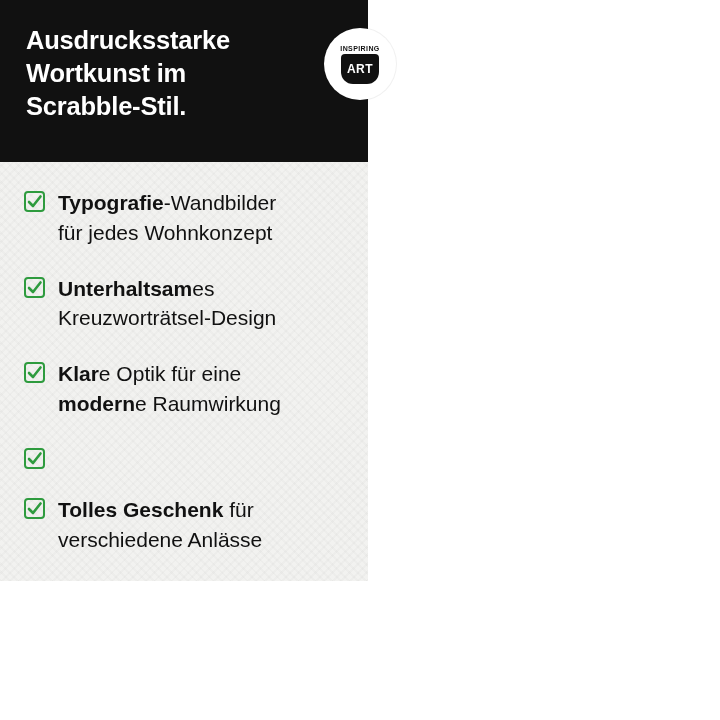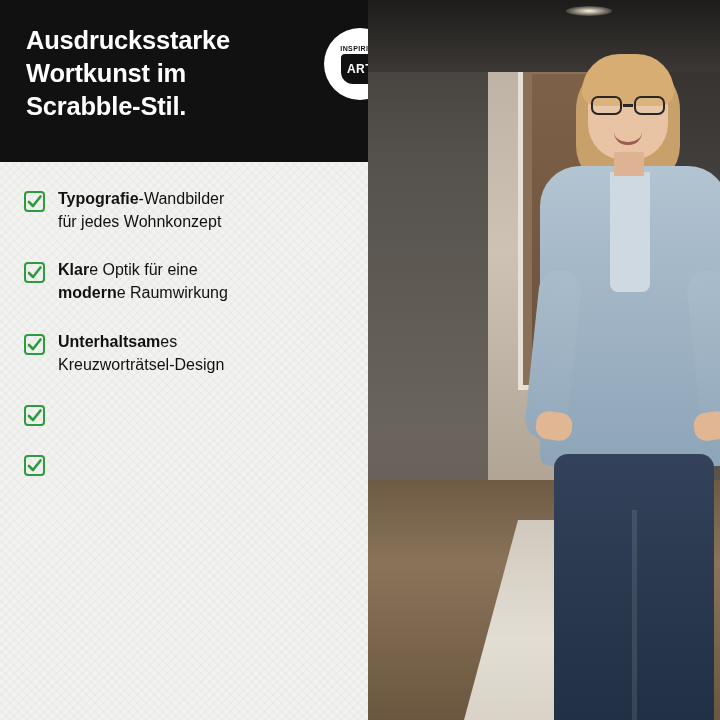--- a/index.html
+++ b/index.html
@@ -11,20 +11,21 @@
     height: 720px;
     font-family: "Liberation Sans", sans-serif;
     background: #ffffff;
     overflow: hidden;
   }
   .page {
     position: relative;
     width: 720px;
     height: 504px;
     display: flex;
+    flex-direction: column;
   }
 
   
   .left {
     position: relative;
     width: 368px;
     height: 720px;
     background: #f2f2f0;
     background-image:
       repeating-linear-gradient(45deg, rgba(0,0,0,0.018) 0 2px, rgba(0,0,0,0) 2px 6px),
@@ -95,21 +96,21 @@
   }
   .check {
     flex: 0 0 auto;
     width: 21px;
     height: 21px;
     margin-right: 13px;
     margin-top: 3px;
   }
   .check svg { display: block; }
   .feature-text {
-    font-size: 16px;
+    font-size: 21px;
     line-height: 1.42;
     color: #111111;
     white-space: pre-line;
     max-width: 286px;
   }
   .feature-text b { font-weight: bold; }
 
   
   .right {
     position: relative;
@@ -269,49 +270,50 @@
         <div class="feature-text"><b>Typografie</b>-Wandbilder<br>für jedes Wohnkonzept</div>
       </div>
 
       <div class="feature">
         <span class="check">
           <svg width="21" height="21" viewBox="0 0 21 21">
             <rect x="1" y="1" width="19" height="19" rx="3" fill="none" stroke="#2e9b3e" stroke-width="2"></rect>
             <path d="M5 11 L9 15 L16.5 5.5" fill="none" stroke="#2e9b3e" stroke-width="2.6" stroke-linecap="round" stroke-linejoin="round"></path>
           </svg>
         </span>
+        <div class="feature-text"><b>Unterhaltsam</b>es<br>Kreuzworträtsel-Design</div>
+      </div>
+
+      <div class="feature">
+        <span class="check">
+          <svg width="21" height="21" viewBox="0 0 21 21">
+            <rect x="1" y="1" width="19" height="19" rx="3" fill="none" stroke="#2e9b3e" stroke-width="2"></rect>
+            <path d="M5 11 L9 15 L16.5 5.5" fill="none" stroke="#2e9b3e" stroke-width="2.6" stroke-linecap="round" stroke-linejoin="round"></path>
+          </svg>
+        </span>
         <div class="feature-text"><b>Klar</b>e Optik für eine<br><b>modern</b>e Raumwirkung</div>
       </div>
 
       <div class="feature">
         <span class="check">
           <svg width="21" height="21" viewBox="0 0 21 21">
             <rect x="1" y="1" width="19" height="19" rx="3" fill="none" stroke="#2e9b3e" stroke-width="2"></rect>
             <path d="M5 11 L9 15 L16.5 5.5" fill="none" stroke="#2e9b3e" stroke-width="2.6" stroke-linecap="round" stroke-linejoin="round"></path>
           </svg>
         </span>
-        <div class="feature-text"><b>Unterhaltsam</b>es<br>Kreuzworträtsel-Design</div>
-      </div>
-
-      <div class="feature">
-        <span class="check">
-          <svg width="21" height="21" viewBox="0 0 21 21">
-            <rect x="1" y="1" width="19" height="19" rx="3" fill="none" stroke="#2e9b3e" stroke-width="2"></rect>
-            <path d="M5 11 L9 15 L16.5 5.5" fill="none" stroke="#2e9b3e" stroke-width="2.6" stroke-linecap="round" stroke-linejoin="round"></path>
-          </svg>
-        </span>
-      </div>
-
-      <div class="feature">
-        <span class="check">
-          <svg width="21" height="21" viewBox="0 0 21 21">
-            <rect x="1" y="1" width="19" height="19" rx="3" fill="none" stroke="#2e9b3e" stroke-width="2"></rect>
-            <path d="M5 11 L9 15 L16.5 5.5" fill="none" stroke="#2e9b3e" stroke-width="2.6" stroke-linecap="round" stroke-linejoin="round"></path>
-          </svg>
-        </span>
+      </div>
+
+      <div class="feature">
+        <span class="check">
+          <svg width="21" height="21" viewBox="0 0 21 21">
+            <rect x="1" y="1" width="19" height="19" rx="3" fill="none" stroke="#2e9b3e" stroke-width="2"></rect>
+            <path d="M5 11 L9 15 L16.5 5.5" fill="none" stroke="#2e9b3e" stroke-width="2.6" stroke-linecap="round" stroke-linejoin="round"></path>
+          </svg>
+        </span>
+        <div class="feature-text"><b>Tolles Geschenk</b> für<br>verschiedene Anlässe</div>
       </div>
 
     </div>
   </div>
 
   <div class="right">
     <div class="scene-back"></div>
     <div class="scene-wall-l"></div>
     <div class="scene-wall-r"></div>
     <div class="door-frame"></div>

